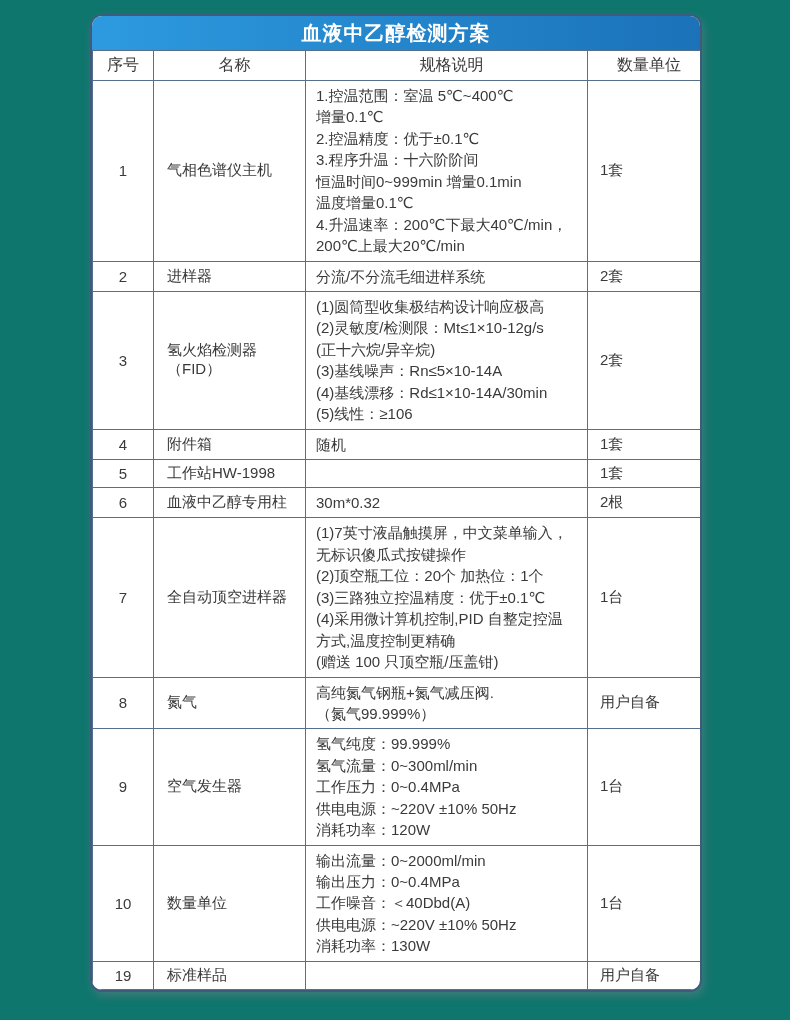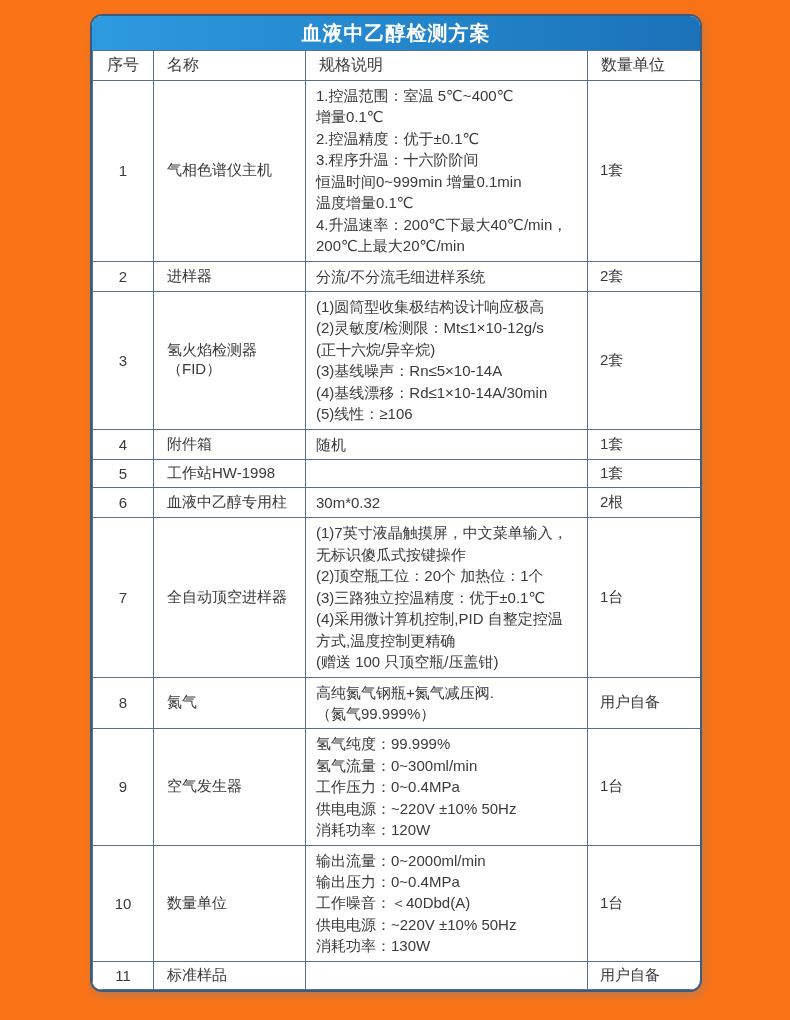--- a/index.html
+++ b/index.html
@@ -4,21 +4,21 @@
 <style>
   * { margin: 0; padding: 0; box-sizing: border-box; }
   html, body {
     width: 790px;
     background: #ffffff;
     font-family: "Liberation Sans", "DejaVu Sans", sans-serif;
   }
   .page {
     width: 790px;
     height: 1020px;
-    background: #f97316;
+    background: #0f766e;
     position: relative;
   }
   .card {
     position: absolute;
     left: 90px;
     top: 14px;
     width: 612px;
     border: 2px solid #3e5b7b;
     border-radius: 12px;
     overflow: hidden;
@@ -42,21 +42,21 @@
     font-size: 15px;
     color: #3a3a3a;
   }
   .spec-table th, .spec-table td {
     border: 1px solid #54708c;
     vertical-align: middle;
     font-weight: normal;
   }
   .spec-table th {
     height: 30px;
-    text-align: left;
+    text-align: center;
     padding: 3px 3px 3px 13px;
     font-size: 16px;
   }
   .spec-table th.center, .spec-table td.center {
     text-align: center;
     padding-left: 2px;
     padding-right: 2px;
     margin-left: 8px;
   }
   .spec-table td {
@@ -172,21 +172,21 @@
           <td class="center">10</td>
           <td>数量单位</td>
           <td class="spec">输出流量：0~2000ml/min
 输出压力：0~0.4MPa
 工作噪音：＜40Dbd(A)
 供电电源：~220V ±10% 50Hz
 消耗功率：130W</td>
           <td class="qty">1台</td>
         </tr>
         <tr>
-          <td class="center">11</td>
+          <td class="center">19</td>
           <td>标准样品</td>
           <td class="spec"></td>
           <td class="qty">用户自备</td>
         </tr>
       </tbody>
     </table>
   </div>
 </div>
 
 </body></html>

